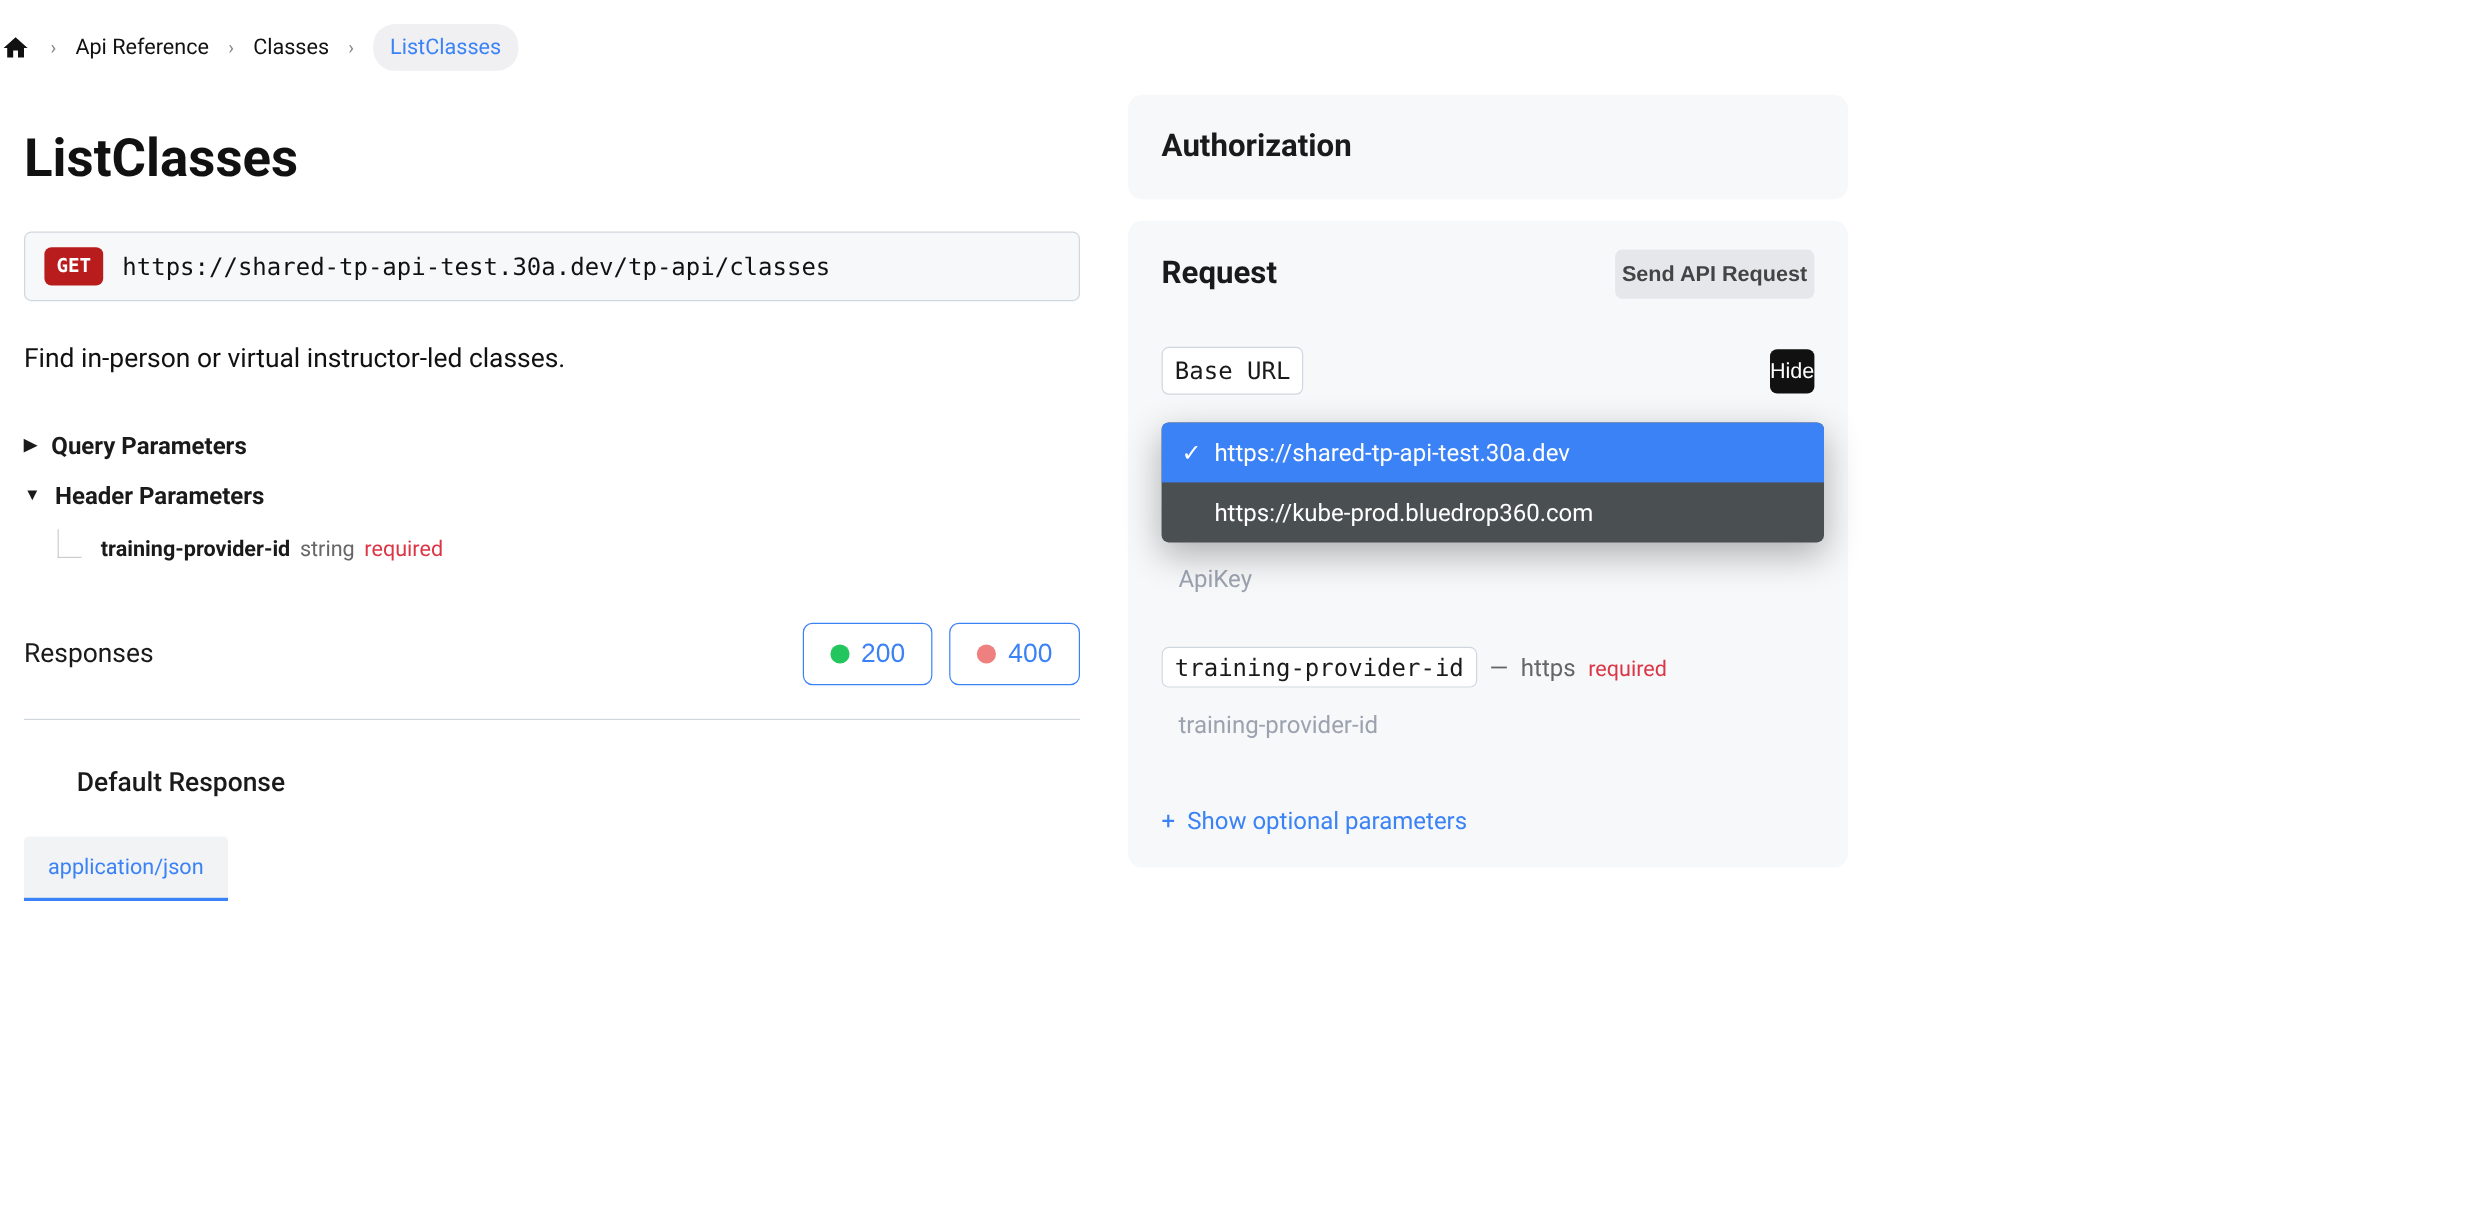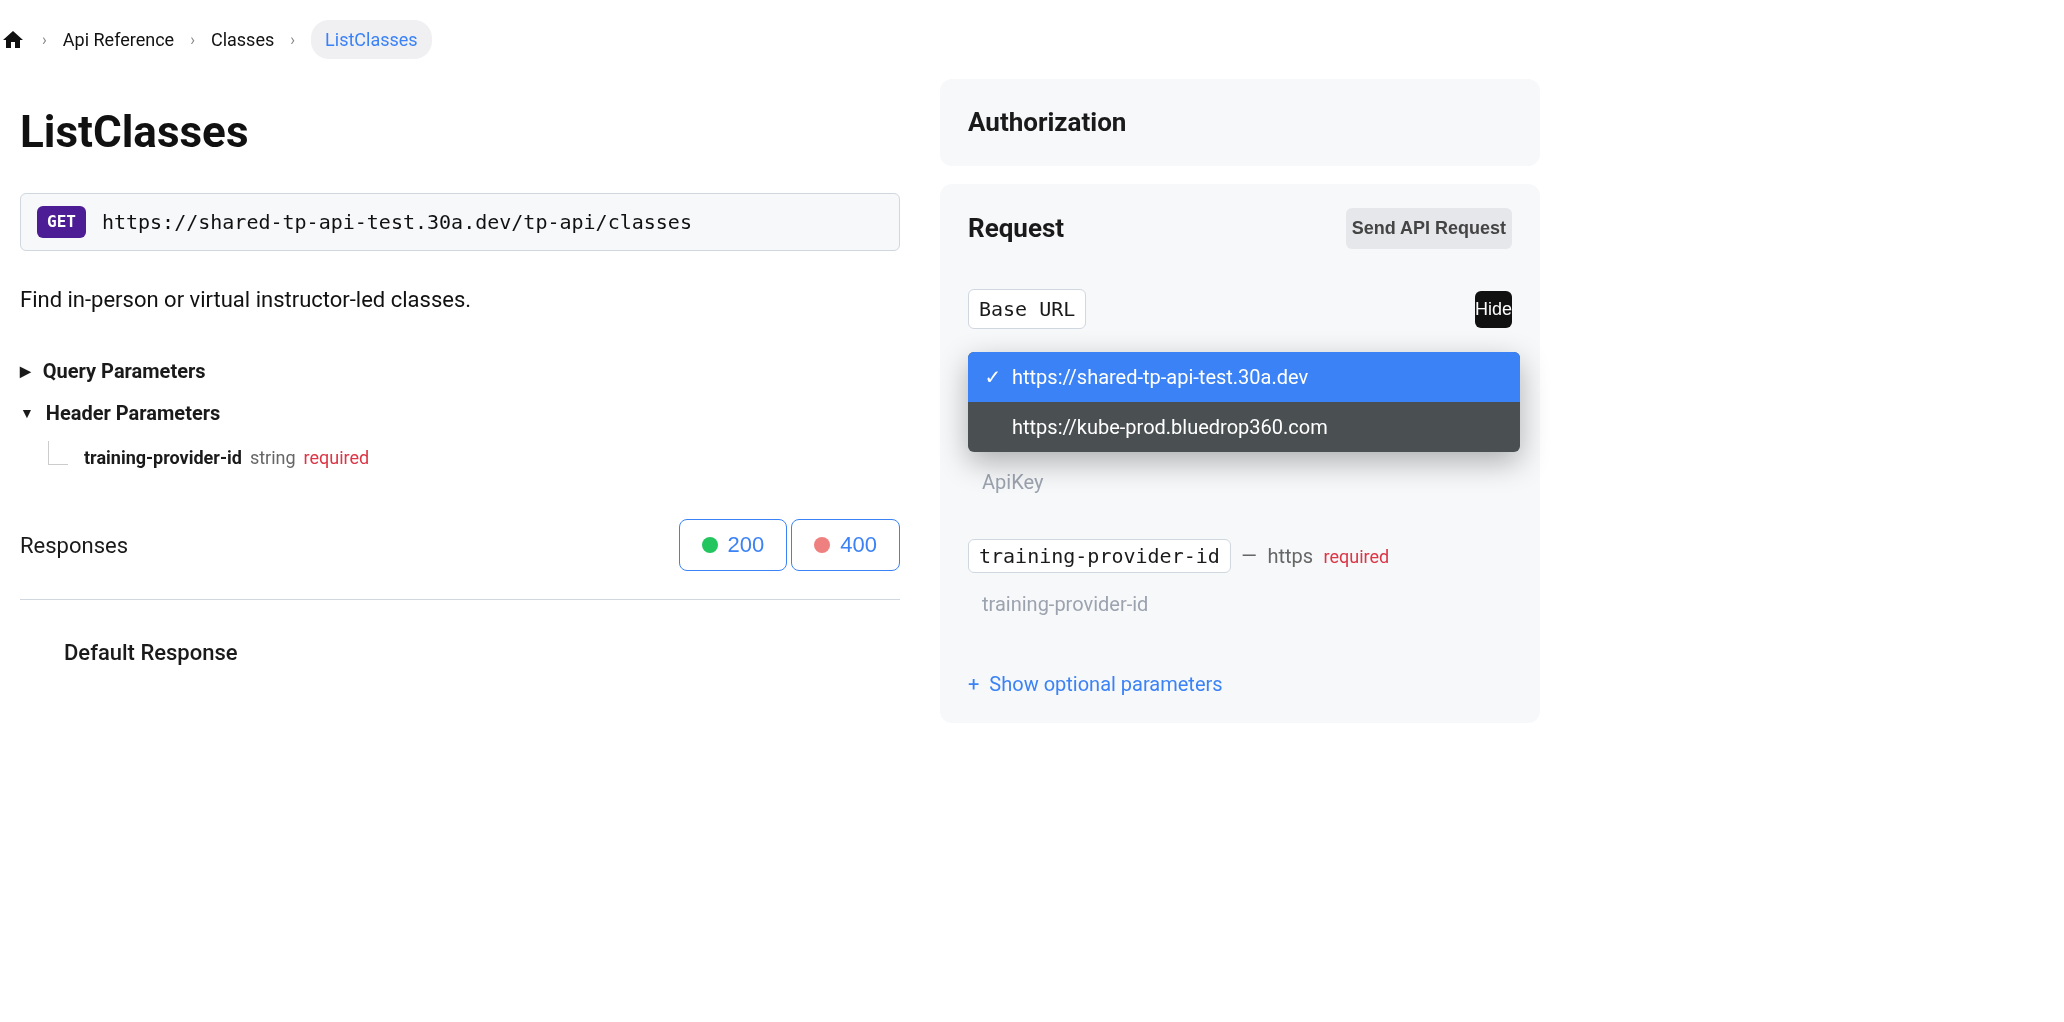--- a/index.html
+++ b/index.html
@@ -73,21 +73,21 @@
       border: 1px solid #d0d7de;
       border-radius: 6px;
       background: #f6f8fa;
       padding: 12px 16px;
       display: flex;
       align-items: center;
       gap: 16px;
       margin-bottom: 32px;
     }
     .method-badge {
-      background: #4c1d95;
+      background: #b91c1c;
       color: #fff;
       font-weight: 700;
       font-size: 16px;
       padding: 4px 10px;
       border-radius: 6px;
       font-family: ui-monospace, SFMono-Regular, Menlo, Monaco, monospace;
       text-align: right;
     }
     .endpoint-url {
       font-family: ui-monospace, SFMono-Regular, Menlo, Monaco, monospace;
@@ -148,21 +148,21 @@
       align-items: center;
       justify-content: space-between;
       margin-bottom: 28px;
     }
     .responses-header h2 {
       font-size: 22px;
       font-weight: 400;
     }
     .status-buttons {
       display: flex;
-      gap: 4px;
+      gap: 14px;
       padding-left: 42px;
     }
     .status-btn {
       display: flex;
       align-items: center;
       gap: 10px;
       border: 1.5px solid #3b82f6;
       border-radius: 8px;
       padding: 12px 22px;
       font-size: 22px;
@@ -369,20 +369,21 @@
           <span class="status-dot red"></span>
           <span>400</span>
         </button>
       </div>
     </div>
 
     <hr class="divider">
 
     <div class="default-response-title">Default Response</div>
 
+    <span class="tab">application/json</span>
   </div>
 
   <div class="sidebar">
     <div class="panel">
       <div class="panel-title">Authorization</div>
     </div>
 
     <div class="panel">
       <div class="panel-header">
         <div class="panel-title">Request</div>

